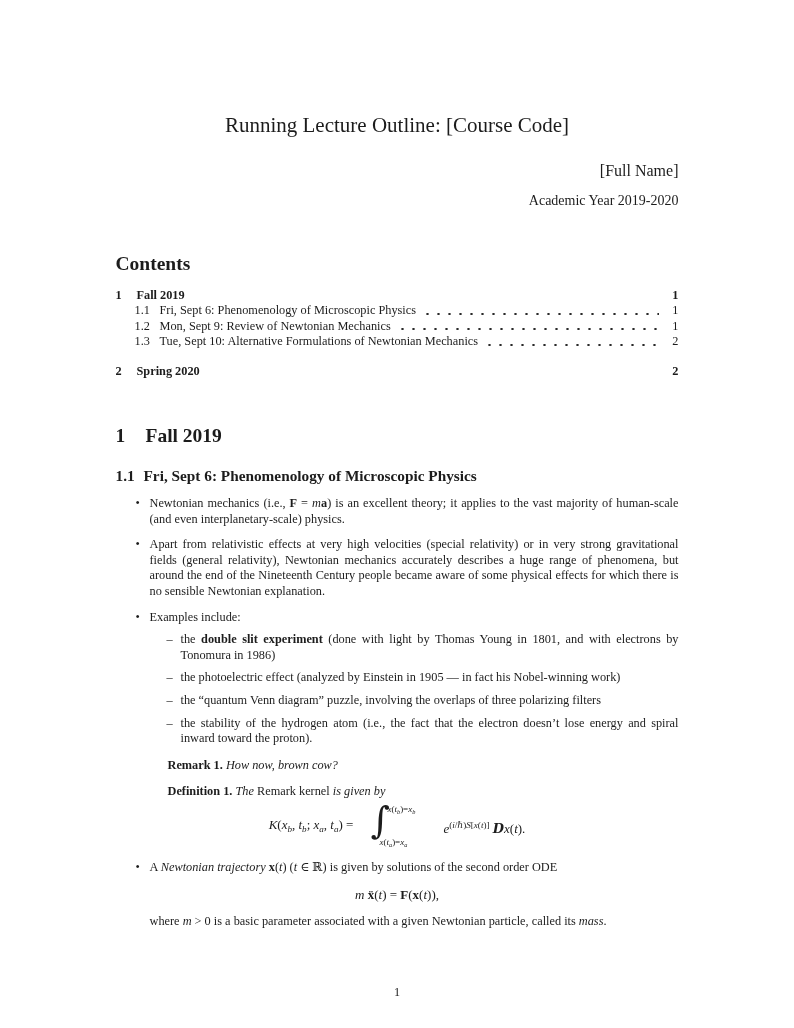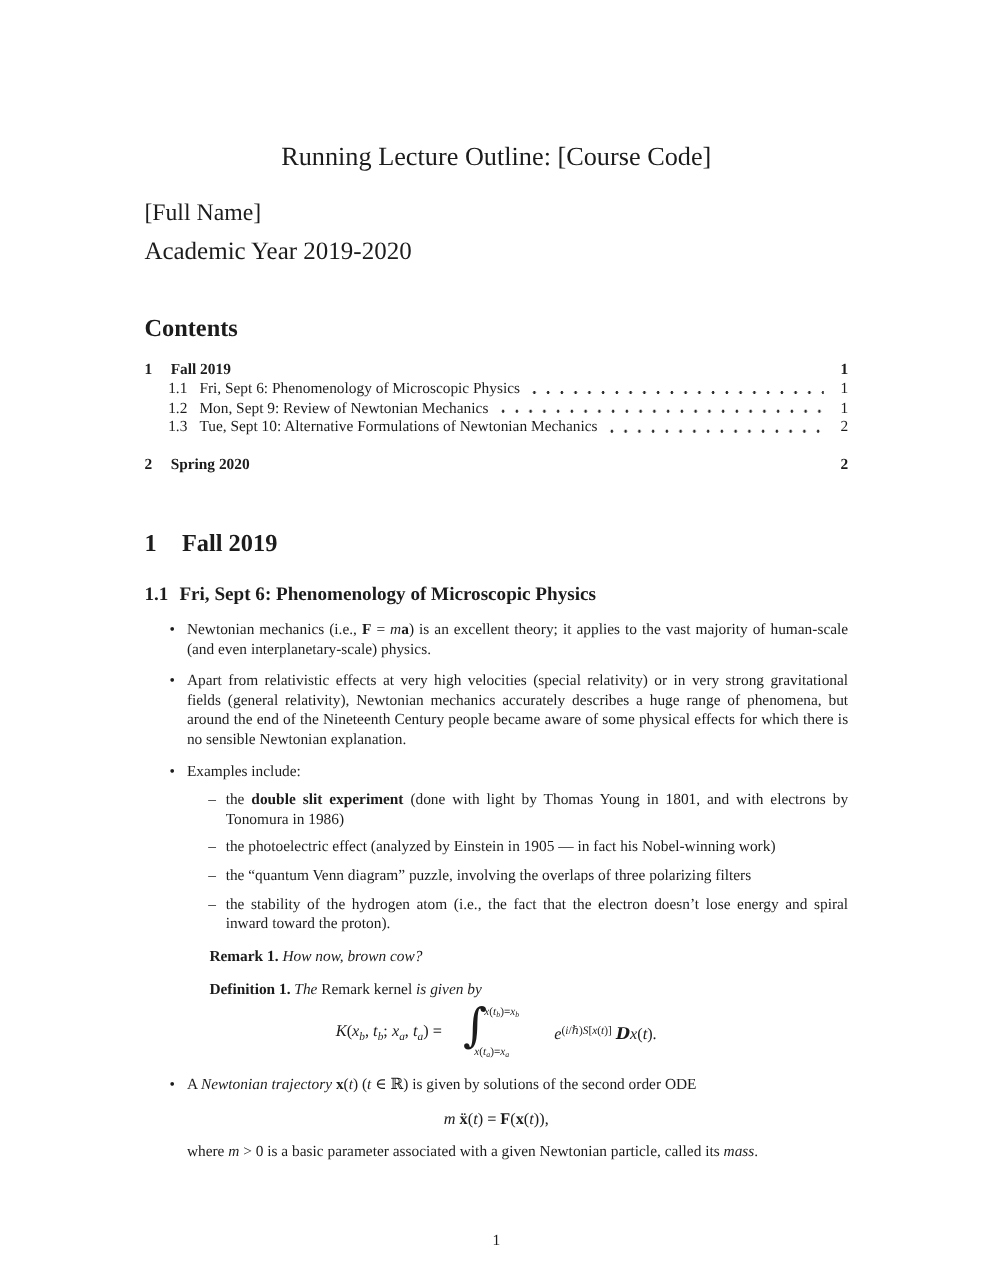--- a/index.html
+++ b/index.html
@@ -16,22 +16,22 @@
     box-sizing:border-box;
     padding:0 69px;
   }
   .it{font-style:italic;}
   .bf{font-weight:bold;}
   .sub{font-size:0.7em;vertical-align:-0.3em;}
   .sup{font-size:0.7em;vertical-align:0.5em;}
   .scr{font-style:italic;font-weight:bold;font-family:"DejaVu Serif",serif;}
 
   .title{padding-top:112px;text-align:center;font-size:21px;line-height:26px;}
-  .author{margin-top:24px;text-align:left;font-size:19px;line-height:18px;}
-  .date{margin-top:12px;text-align:left;font-size:20px;line-height:18px;}
+  .author{margin-top:24px;text-align:right;font-size:16px;line-height:18px;}
+  .date{margin-top:12px;text-align:right;font-size:14px;line-height:18px;}
 
   .contents-heading{margin-top:42px;font-size:19.5px;line-height:24px;font-weight:bold;}
   .toc{margin-top:12px;}
   .toc-row{display:flex;align-items:baseline;line-height:15.4px;}
   .toc-l1{font-weight:bold;}
   .toc-l1 .toc-num{width:21px;}
   .toc-l2{padding-left:19px;}
   .toc-l2 .toc-num{width:25px;}
   .toc-label{white-space:nowrap;}
   .toc-spacer{flex:1;}

